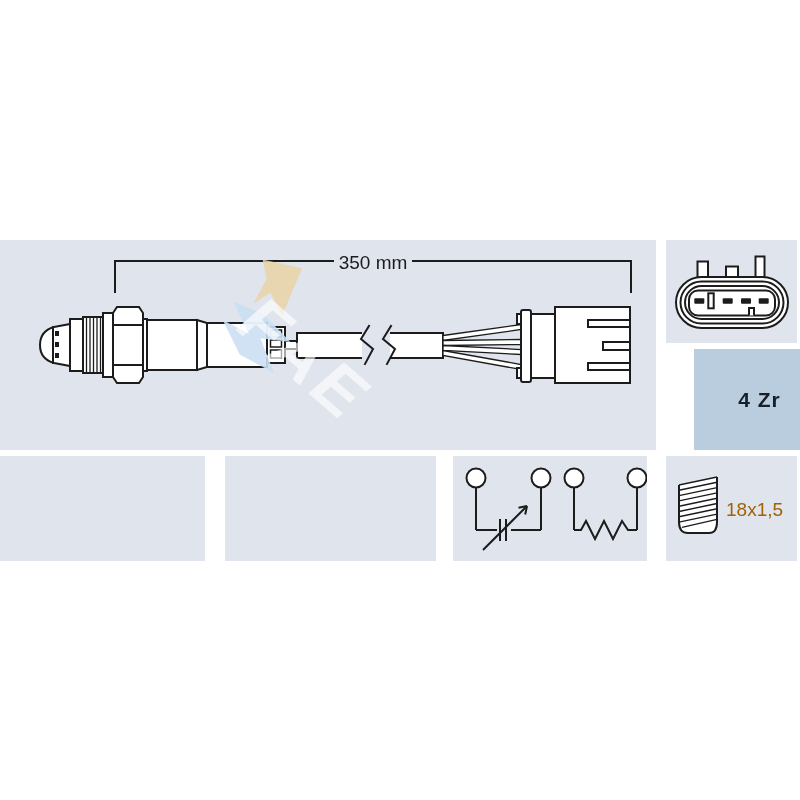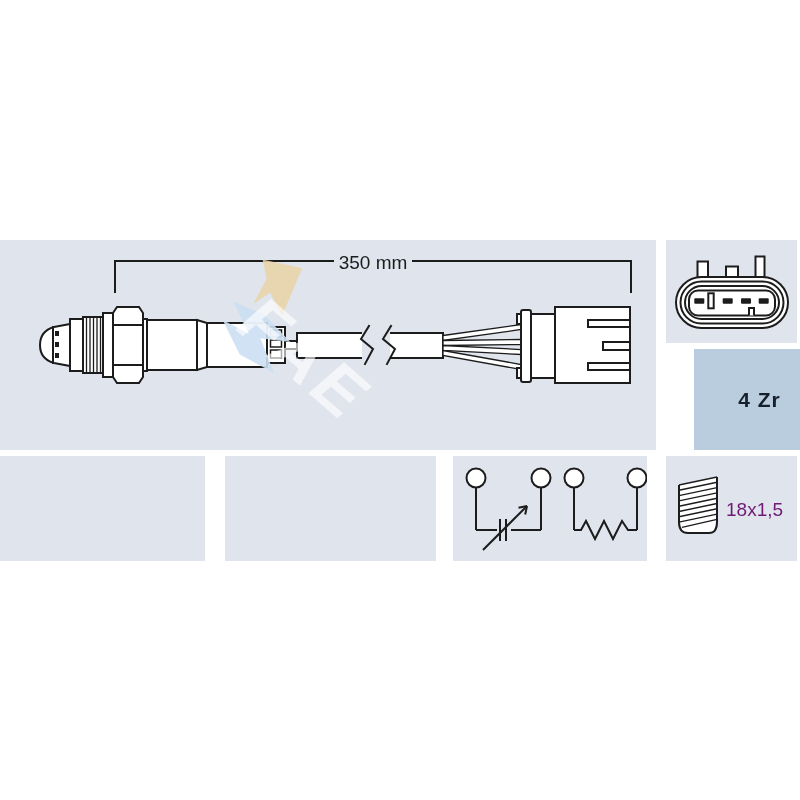--- a/index.html
+++ b/index.html
@@ -13,21 +13,21 @@
   #connector-panel{left:666px;top:240px;width:131px;height:103px;}
   #type-panel{left:666px;top:349px;width:131px;height:101px;
               display:flex;align-items:center;justify-content:center;}
   #type-panel .type-label{font-size:21px;font-weight:700;color:#17202a;letter-spacing:1px;}
 
   
   #empty-panel-1{left:0;top:456px;width:205px;height:105px;}
   #empty-panel-2{left:225px;top:456px;width:211px;height:105px;}
   #circuit-panel{left:453px;top:456px;width:194px;height:105px;}
   #thread-panel{left:666px;top:456px;width:131px;height:105px;}
-  #thread-panel .thread-label{position:absolute;left:60px;top:43px;font-size:19px;color:#701a75;}
+  #thread-panel .thread-label{position:absolute;left:60px;top:43px;font-size:19px;color:#a16207;}
 
   svg{position:absolute;left:0;top:0;display:block;}
   svg text{font-family:"Liberation Sans", sans-serif;}
 
   
   #watermark{position:absolute;left:210px;top:250px;width:260px;height:210px;pointer-events:none;}
   #watermark .wm-tan{position:absolute;left:42px;top:8px;width:52px;height:58px;
       background:#e9d3a3;opacity:.85;transform:rotate(-6deg);
       clip-path:polygon(26% 0%,100% 22%,52% 100%,34% 58%,0% 74%,30% 34%);}
   #watermark .wm-blue{position:absolute;left:14px;top:50px;width:66px;height:74px;

